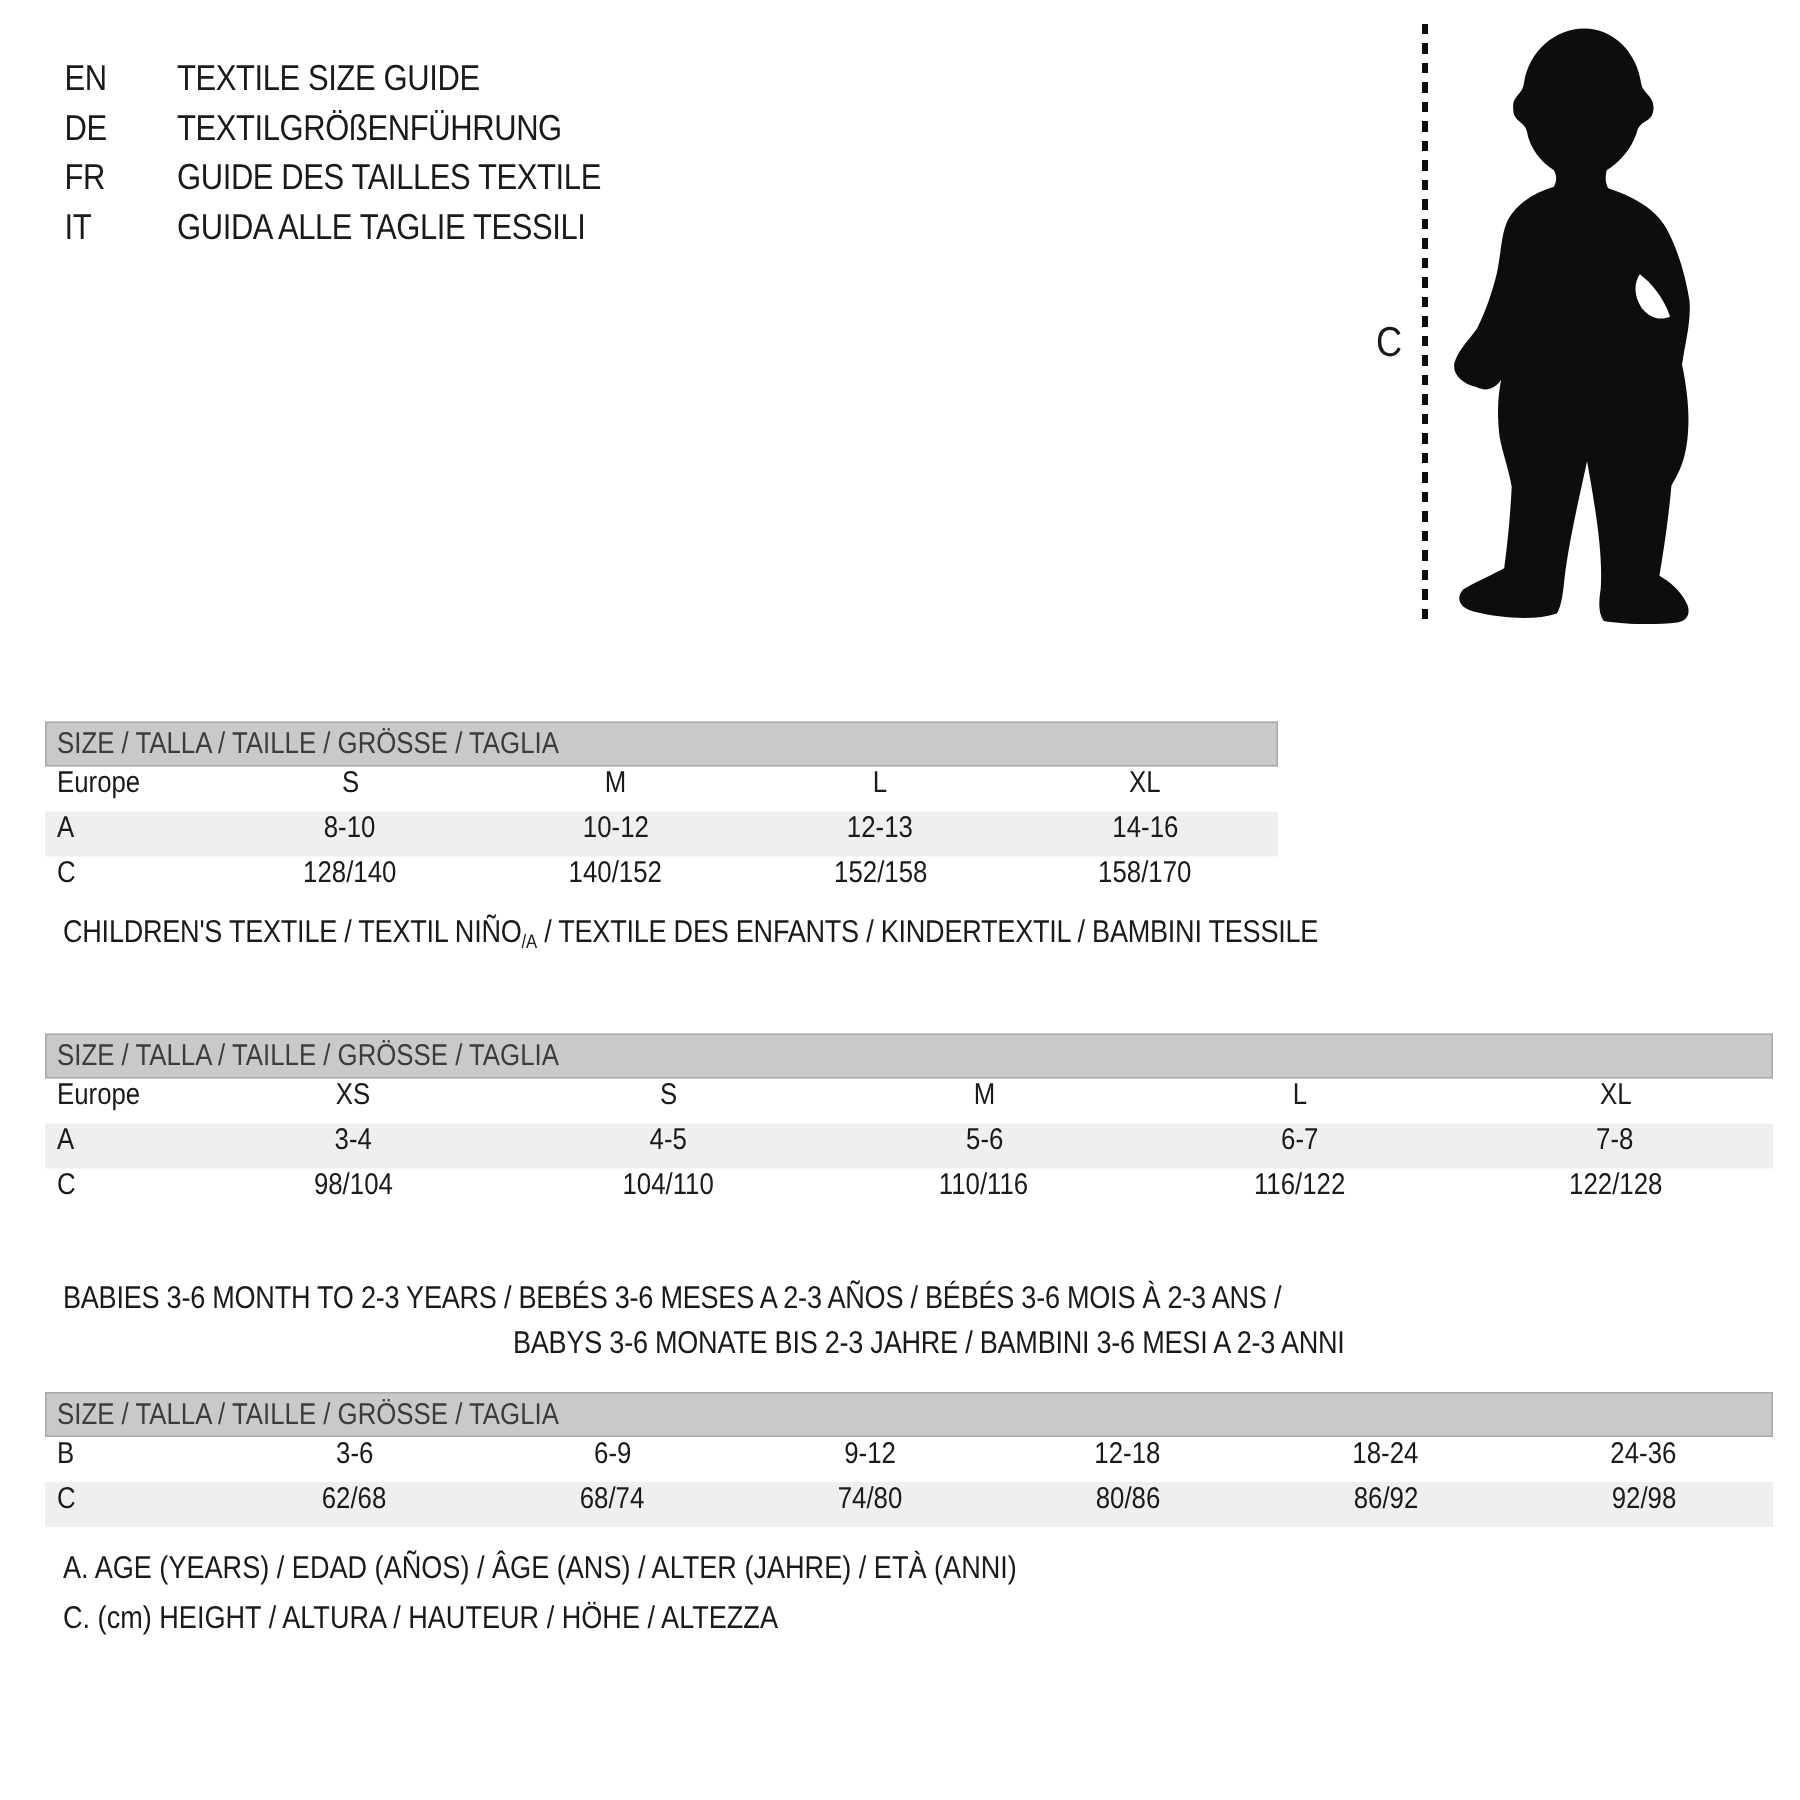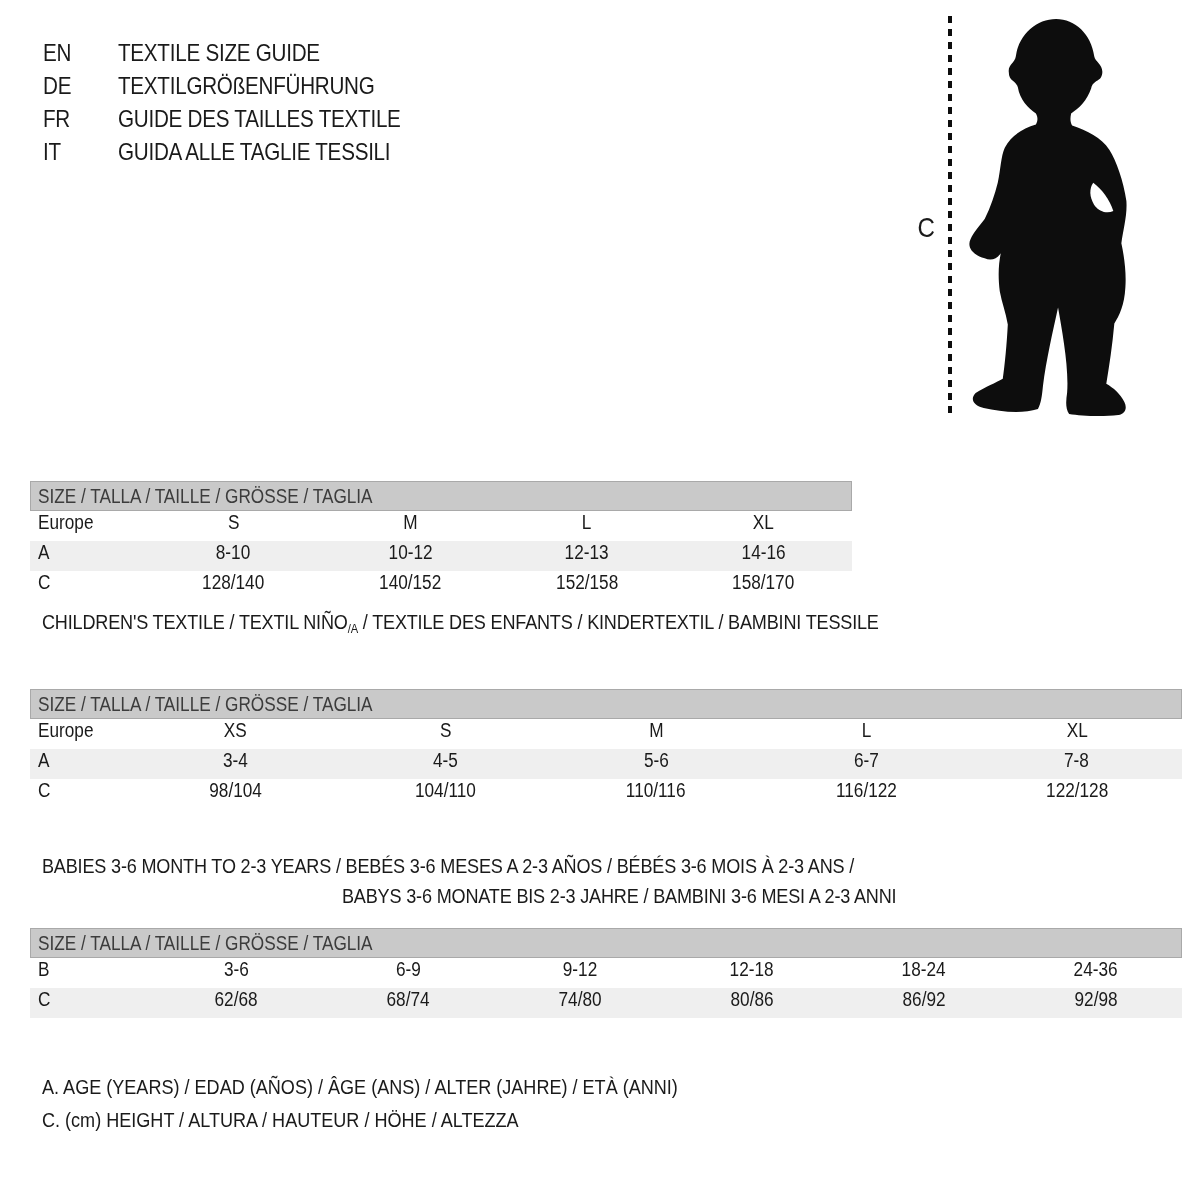--- a/index.html
+++ b/index.html
@@ -56,21 +56,21 @@
   .t-junior .tlabel{width:115px;}
   .t-children .tlabel{width:100px;}
   .t-babies .tlabel{width:120px;}
   .tcell{flex:1 1 0;text-align:center;}
 
   .r-j0{top:511px;} .r-j1{top:541px;} .r-j2{top:571px;}
   .r-c0{top:719px;} .r-c1{top:749px;} .r-c2{top:779px;}
   .r-b0{top:958px;} .r-b1{top:988px;}
 
   
-  .footnotes{position:absolute;left:42px;top:1070px;font-size:21px;line-height:33px;}
+  .footnotes{position:absolute;left:42px;top:1029px;font-size:21px;line-height:33px;}
 </style>
 </head>
 <body>
 
 <div class="page">
 
   <div class="lang-list">
     <div class="lang-row">
       <span class="lang-code"><span class="cond">EN</span></span>
       <span class="cond">TEXTILE SIZE GUIDE</span>

